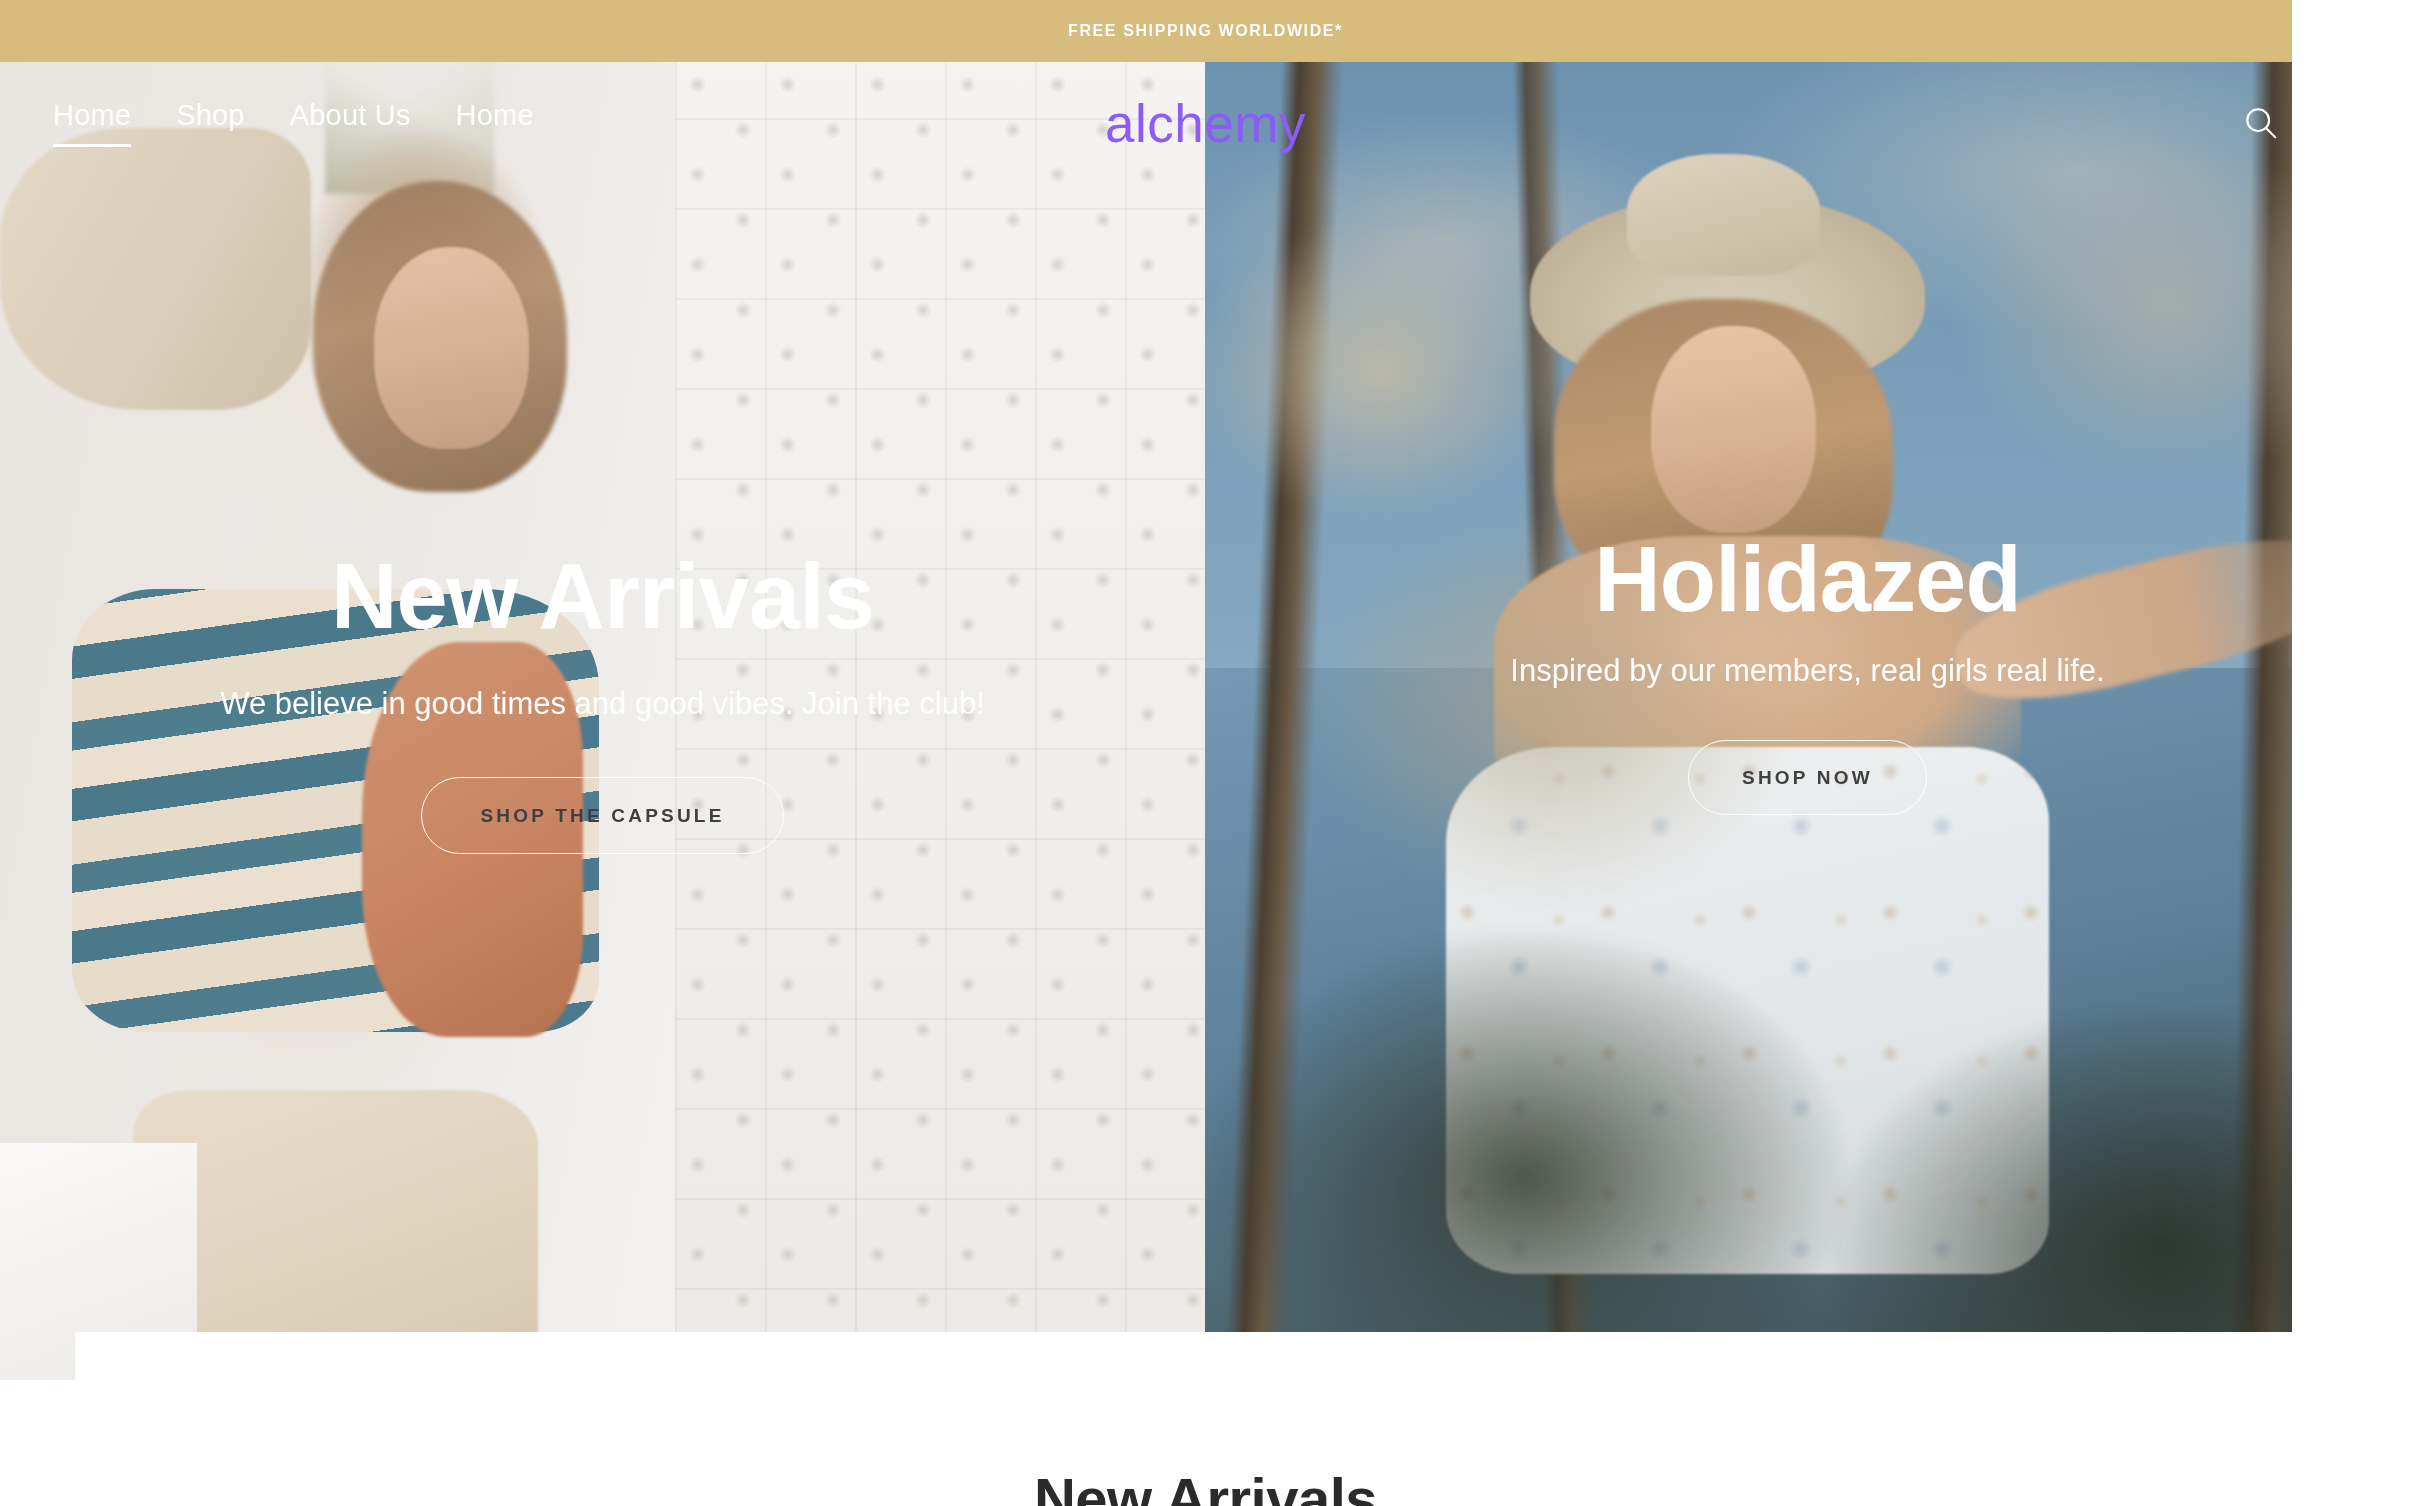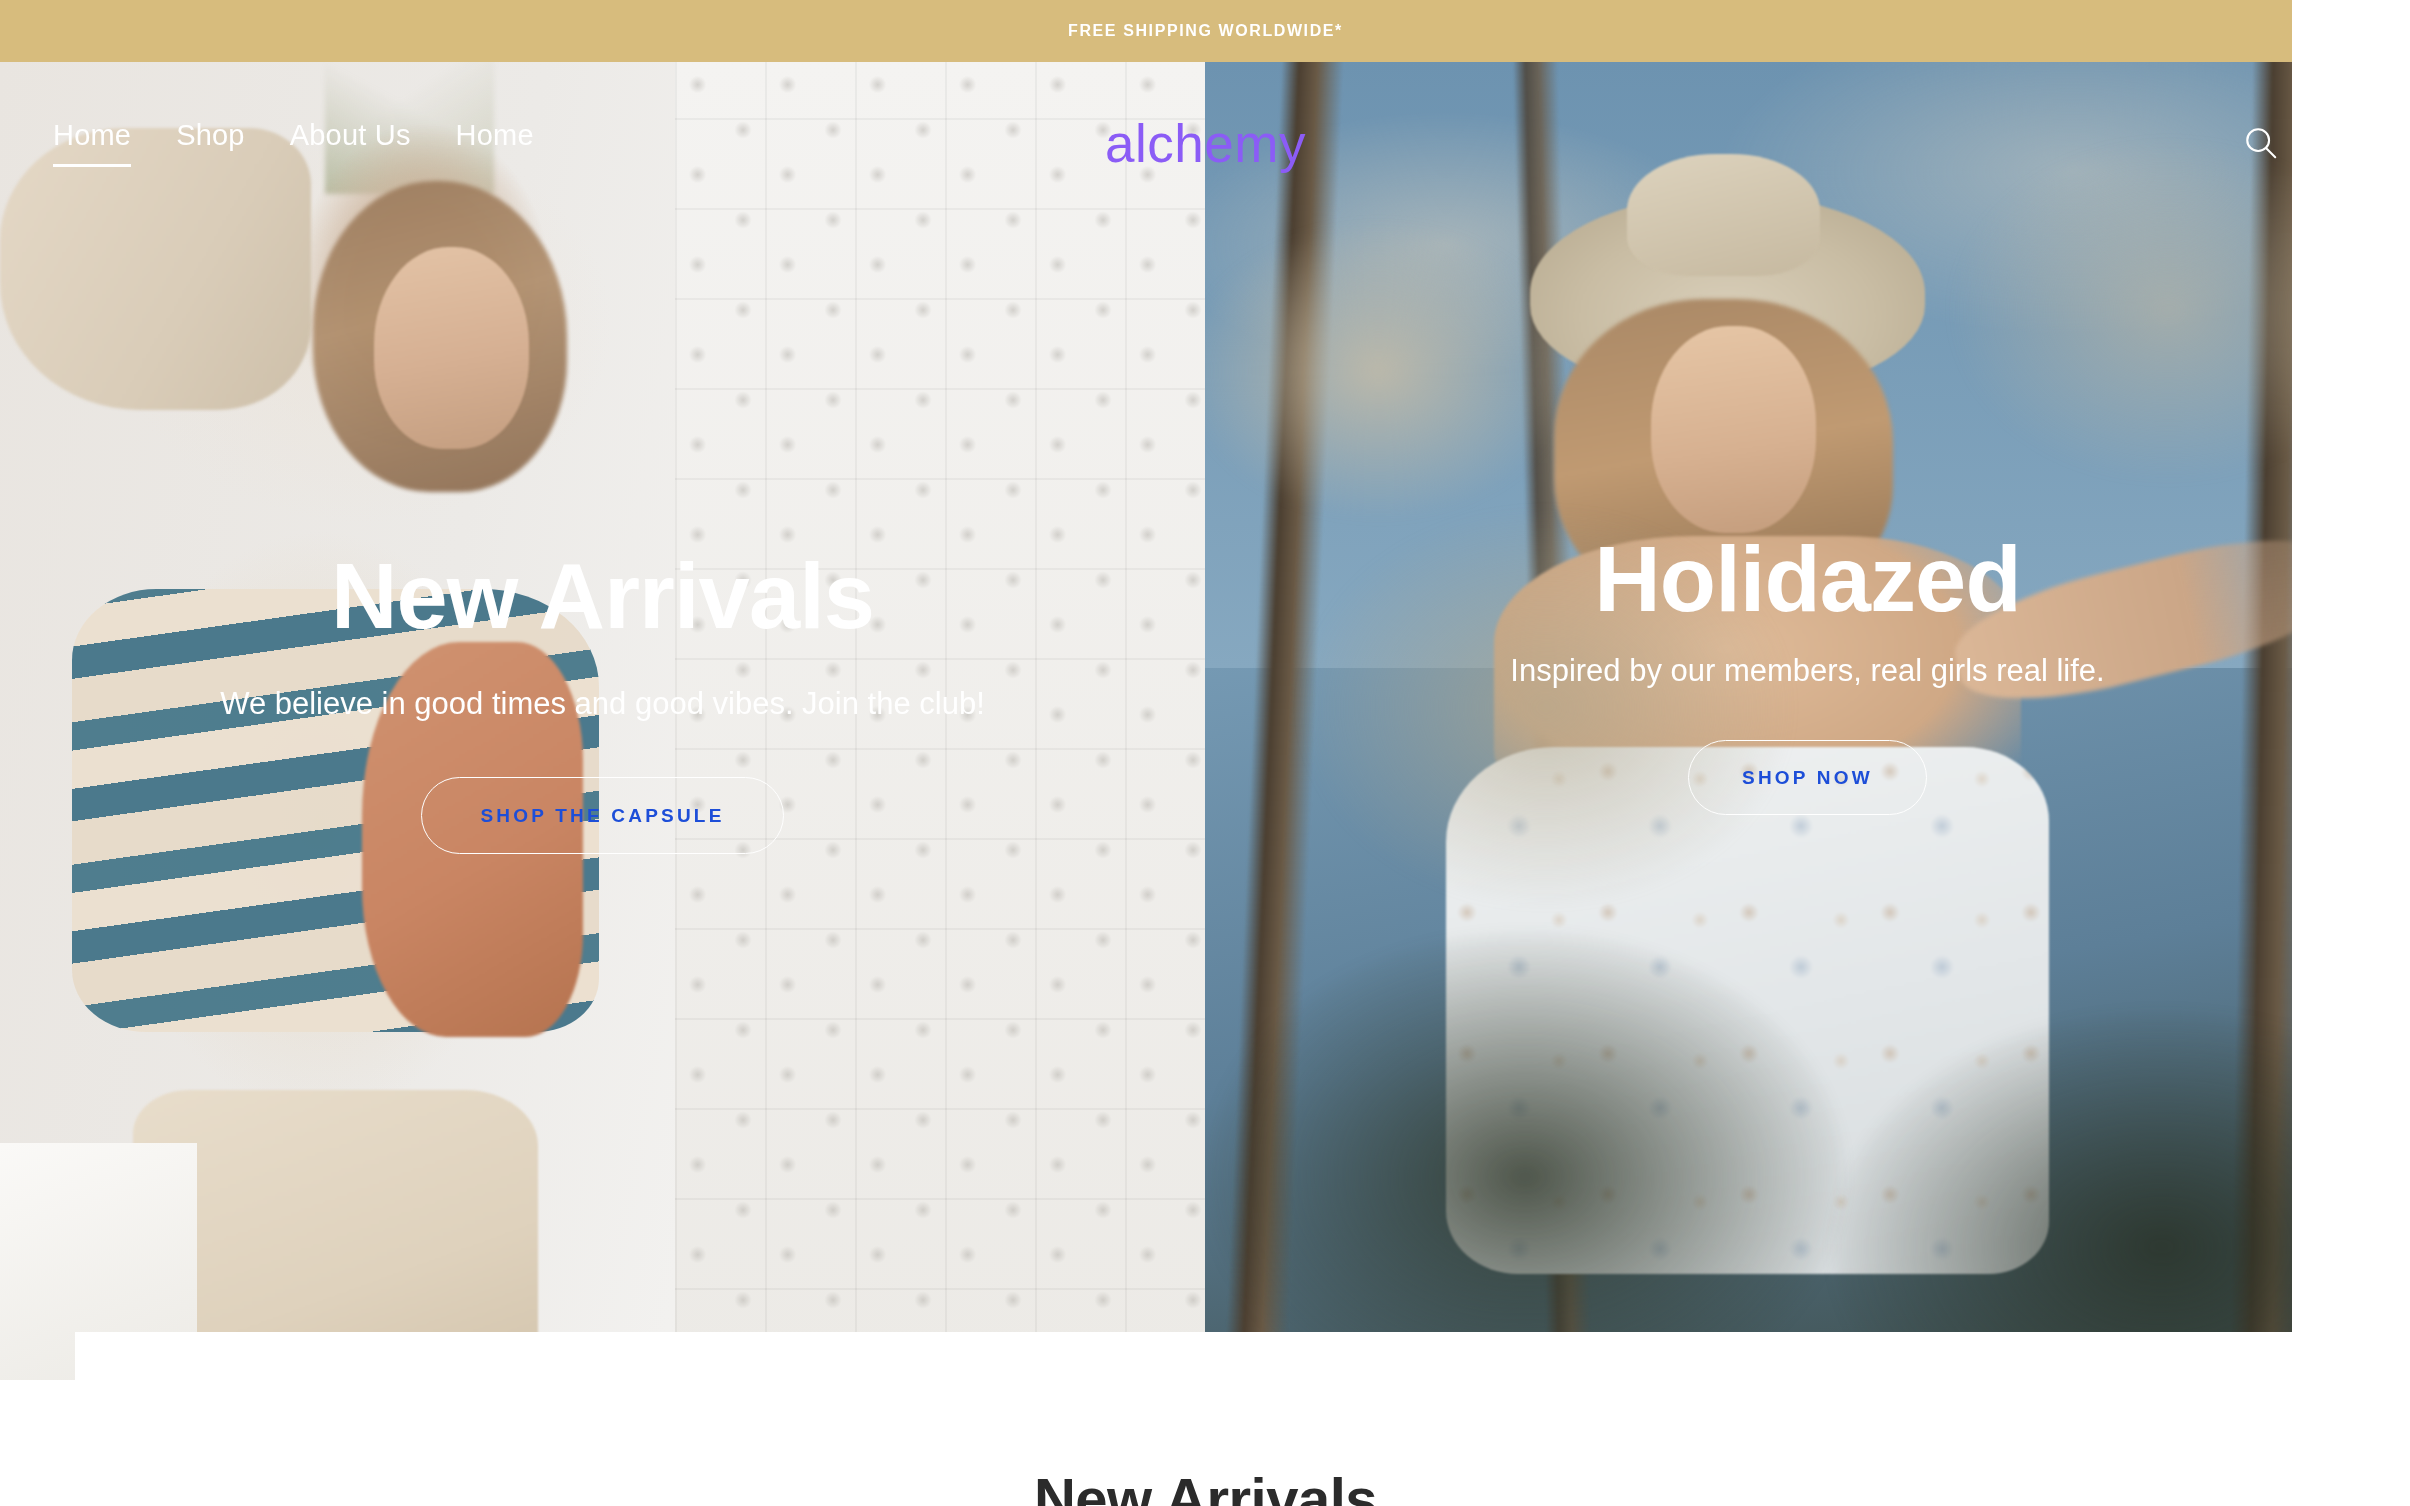--- a/index.html
+++ b/index.html
@@ -308,42 +308,41 @@
   .hero-content.left  .hero-sub { margin-top: 40px; max-width: 895px; }
   .hero-content.right .hero-sub { margin-top: 24px; max-width: 1092px; white-space: nowrap; }
 
   .hero-btn {
     margin-top: 51px;
     display: inline-flex;
     align-items: center;
     justify-content: center;
     border: 1.9px solid #ffffff;
     border-radius: 941px;
-    color: #1d4ed8;
+    color: #404040;
     background: transparent;
     font-size: 19px;
     font-weight: 700;
     letter-spacing: 3.2px;
     cursor: pointer;
     font-family: "Liberation Sans", sans-serif;
   }
   .hero-content.left  .hero-btn { height: 77px; padding: 0 58px; }
   .hero-content.right .hero-btn { height: 75px; padding: 0 53px; margin-top: 47px; }
 
   
   .header {
     position: absolute;
     top: 62px; left: 0;
     width: 2411px;
     height: 122px;
     display: flex;
     align-items: center;
     padding: 0 53px;
     z-index: 50;
-    margin-top: 20px;
   }
   .nav {
     display: flex;
     align-items: center;
     gap: 45px;
     flex: 1;
   }
   .nav-item {
     position: relative;
     color: #ffffff;

